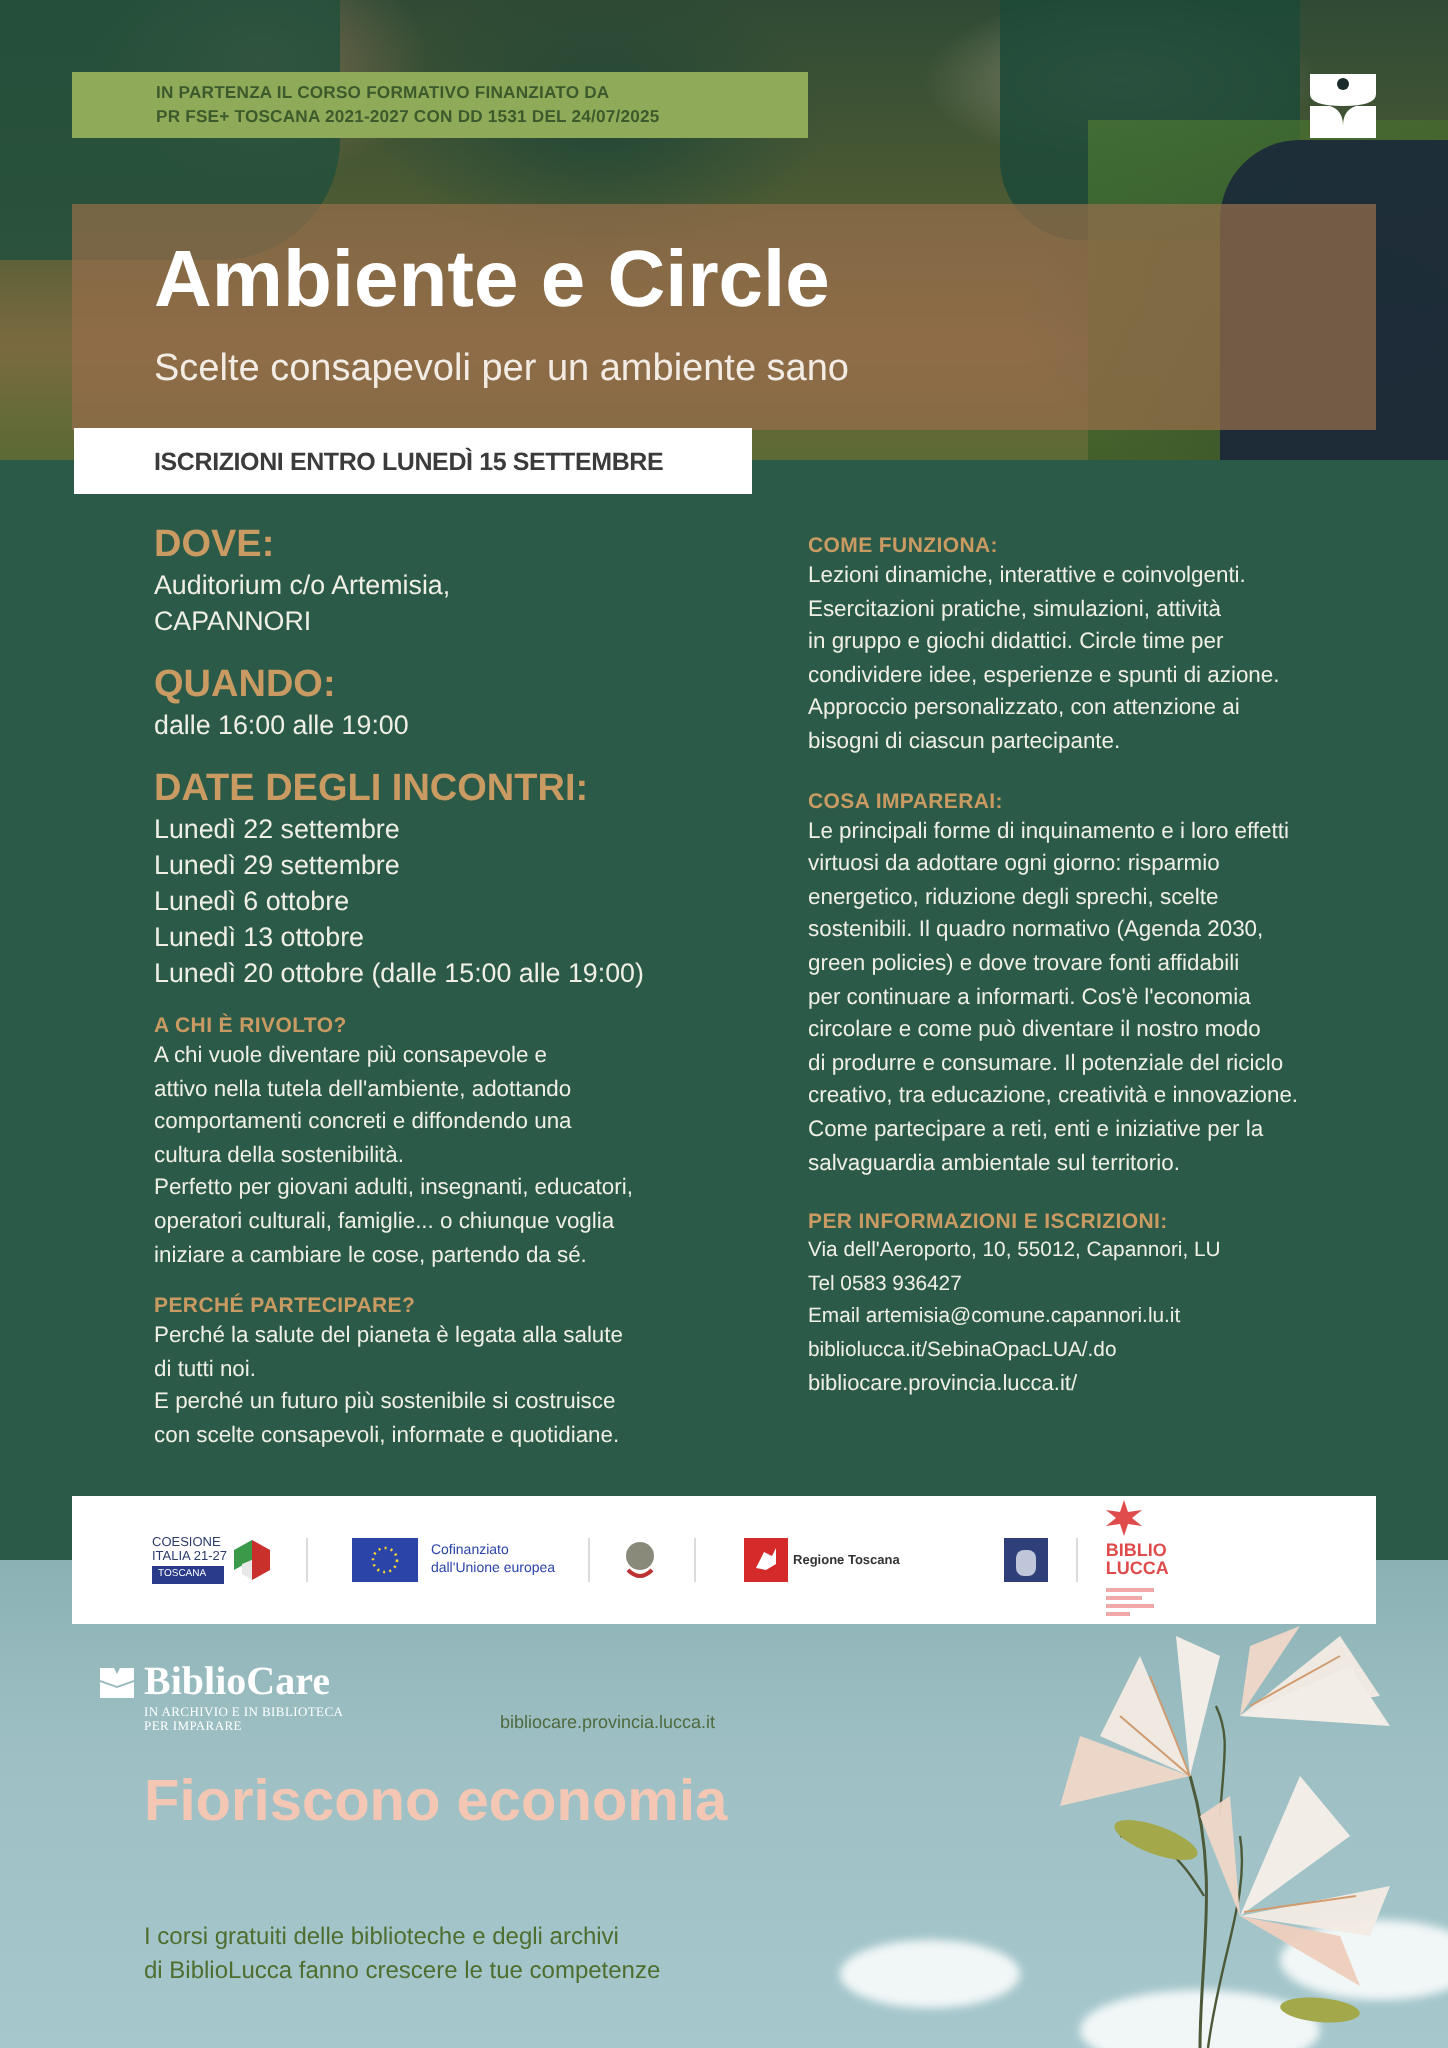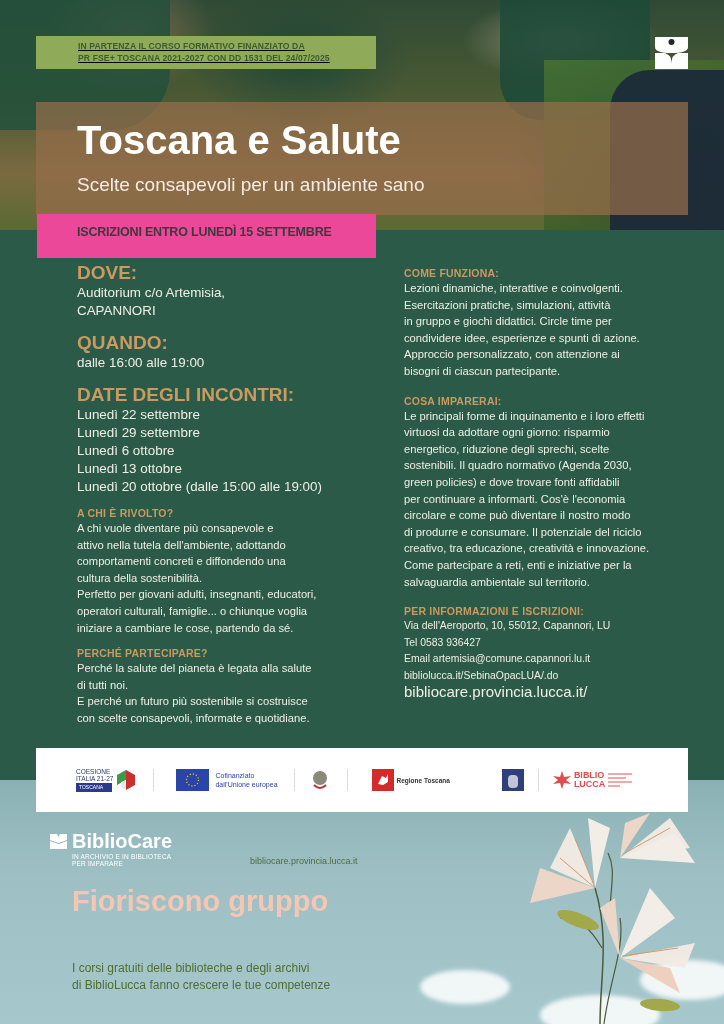--- a/index.html
+++ b/index.html
@@ -17,40 +17,40 @@
         linear-gradient(180deg, #2f4a35 0%, #4d5b33 45%, #7b6a40 75%, #5a6a35 100%);
       overflow: hidden;
     }
     .hero .grass { position: absolute; right: 0; top: 60px; width: 180px; height: 170px;
       background: linear-gradient(160deg, #4f7a32, #3c6228 60%, #2f4d22); opacity: 0.7; }
     .hero .shirt1 { position: absolute; left: 0; top: 0; width: 170px; height: 130px; background: #23503c; border-radius: 0 0 60px 0; opacity: .85; }
     .hero .shirt2 { position: absolute; left: 500px; top: 0; width: 150px; height: 120px; background: #1f4a38; border-radius: 0 0 40px 40px; opacity: .9; }
     .hero .dark { position: absolute; left: 610px; top: 70px; width: 114px; height: 160px; background: #17243a; border-radius: 40px 0 0 0; opacity: .85; }
 
     .funding-banner {
-      position: absolute; left: 36px; top: 36px; width: 340px; height: 33px;
-      background: #8fab5a; padding: 4px 0 0 42px; text-decoration: underline;
+      position: absolute; left: 36px; top: 36px; width: 368px; height: 33px;
+      background: #8fab5a; padding: 4px 0 0 42px;
     }
     .funding-banner p { font-size: 8.6px; font-weight: bold; color: #3d5a2c; line-height: 12px; letter-spacing: 0.1px; }
 
     .title-box {
       position: absolute; left: 36px; top: 102px; width: 652px; height: 113px;
       background: rgba(150,110,75,0.72);
     }
     .title-box h1 {
       position: absolute; left: 41px; top: 16px; font-size: 40px; font-weight: bold;
       color: #ffffff; letter-spacing: 0px;
     }
     .title-box h2 {
       position: absolute; left: 41px; top: 72px; font-size: 19px; font-weight: normal; color: #f3ece4;
     }
 
     .deadline {
-      position: absolute; left: 37px; top: 214px; width: 339px; height: 44px;
-      background: #ec4899; padding: 8px 0 0 40px;
+      position: absolute; left: 37px; top: 214px; width: 339px; height: 33px;
+      background: #ffffff; padding: 8px 0 0 40px;
     }
     .deadline span { font-size: 12.5px; font-weight: bold; color: #3b3b3b; letter-spacing: -0.2px; }
 
     .logo-mark { position: absolute; left: 655px; top: 37px; width: 33px; height: 32px; }
 
     
     .col-left { position: absolute; left: 77px; top: 262px; width: 300px; color: #f0efe6; }
     .col-right { position: absolute; left: 404px; top: 266px; width: 300px; color: #f0efe6; }
 
     .h-big { font-size: 19px; font-weight: bold; color: #c99a62; line-height: 22px; }
@@ -71,21 +71,21 @@
     .bottom {
       position: absolute; left: 0; top: 780px; width: 724px; height: 244px;
       background:
         radial-gradient(ellipse 60px 20px at 470px 970px, rgba(255,255,255,0.8), transparent 70%),
         linear-gradient(180deg, #8bb1b4 0%, #9ec0c4 40%, #a6c8cd 100%);
       z-index: -0;
     }
     .bottom-wrap { position: absolute; left: 0; top: 780px; width: 724px; height: 244px; overflow: hidden; }
     .cloud { position: absolute; background: #ffffff; border-radius: 50%; opacity: 0.85; filter: blur(2px); }
 
-    .bc-logo { position: absolute; left: 50px; top: 830px; }
+    .bc-logo { position: absolute; left: 50px; top: 830px; font-family: Liberation Serif, serif; }
     .bc-logo .name { font-size: 20px; font-weight: bold; color: #ffffff; display: flex; align-items: center; gap: 5px; }
     .bc-logo .tag { font-size: 6.5px; color: #ffffff; line-height: 7px; margin-left: 22px; letter-spacing: 0.2px; }
     .bc-url { position: absolute; left: 250px; top: 856px; font-size: 9px; color: #4f6a3e; }
 
     .bloom-title { position: absolute; left: 72px; top: 885px; font-size: 29px; font-weight: bold; color: #f4c7b4; line-height: 32px; }
     .bloom-sub { position: absolute; left: 72px; top: 960px; font-size: 12px; color: #4e6d2f; line-height: 16.5px; }
 
     .flower { position: absolute; left: 500px; top: 808px; width: 224px; height: 216px; }
   </style>
 </head>
@@ -103,21 +103,21 @@
   <p>PR FSE+ TOSCANA 2021-2027 CON DD 1531 DEL 24/07/2025</p>
 </div>
 
 <svg class="logo-mark" viewBox="0 0 33 32">
   <path d="M0 0 H33 V10 Q33 16 16.5 16 Q0 16 0 10 Z" fill="#ffffff"></path>
   <circle cx="16.5" cy="5" r="3" fill="#1b2a2a"></circle>
   <path d="M0 16 L10 16 Q16.5 18 16.5 26 Q16.5 18 23 16 L33 16 V32 H0 Z" fill="#ffffff"></path>
 </svg>
 
 <div class="title-box">
-  <h1>Toscana e Salute</h1>
+  <h1>Ambiente e Circle</h1>
   <h2>Scelte consapevoli per un ambiente sano</h2>
 </div>
 
 <div class="deadline">
   <span>ISCRIZIONI ENTRO LUNEDÌ 15 SETTEMBRE</span>
 </div>
 
 <div class="col-left">
   <div>
     <div class="h-big">DOVE:</div>
@@ -178,21 +178,21 @@
     <div class="txt-small">creativo, tra educazione, creatività e innovazione.</div>
     <div class="txt-small">Come partecipare a reti, enti e iniziative per la</div>
     <div class="txt-small">salvaguardia ambientale sul territorio.</div>
   </div>
   <div style="margin-top:14px">
     <div class="h-small">PER INFORMAZIONI E ISCRIZIONI:</div>
     <div class="txt-small" style="font-size:10.4px">Via dell'Aeroporto, 10, 55012, Capannori, LU</div>
     <div class="txt-small" style="font-size:10.4px">Tel 0583 936427</div>
     <div class="txt-small" style="font-size:10.4px">Email artemisia@comune.capannori.lu.it</div>
     <div class="txt-small" style="font-size:10.4px">bibliolucca.it/SebinaOpacLUA/.do</div>
-    <div class="txt-small" style="font-size:15px">bibliocare.provincia.lucca.it/</div>
+    <div class="txt-small" style="font-size:11px">bibliocare.provincia.lucca.it/</div>
   </div>
 </div>
 
 <div class="bottom-wrap">
   <div class="bottom" style="top:0"></div>
   <div class="cloud" style="left:420px;top:190px;width:90px;height:34px;"></div>
   <div class="cloud" style="left:640px;top:180px;width:100px;height:40px;"></div>
   <div class="cloud" style="left:540px;top:215px;width:120px;height:40px;"></div>
 </div>
 
@@ -259,21 +259,21 @@
       <rect width="22" height="22" fill="#d42a2a"></rect>
       <path d="M6 15 L10 7 L14 9 L16 5 L16 13 L11 16 Z" fill="#ffffff"></path>
     </svg>
     <span style="font-size:6.5px;font-weight:bold;color:#333;">Regione Toscana</span>
   </div>
   <svg style="margin-left:52px;" width="22" height="22" viewBox="0 0 22 22">
     <rect width="22" height="22" fill="#2f3f7a"></rect>
     <rect x="6" y="6" width="10" height="13" rx="4" fill="#bfc6da"></rect>
   </svg>
   <div class="sep" style="margin-left:14px;"></div>
-  <div style="margin-left:14px;display:flex;align-items:flex-end;gap:3px;">
+  <div style="margin-left:14px;display:flex;align-items:flex-start;gap:3px;flex-direction:column;">
     <svg width="18" height="18" viewBox="0 0 18 18">
       <path d="M9 0 L11 6 L18 5 L13 9 L18 13 L11 12 L9 18 L7 12 L0 13 L5 9 L0 5 L7 6 Z" fill="#e04c4c"></path>
     </svg>
     <div style="line-height:9px;">
       <div style="font-size:9px;font-weight:bold;color:#e04c4c;">BIBLIO</div>
       <div style="font-size:9px;font-weight:bold;color:#e04c4c;">LUCCA</div>
     </div>
     <div style="width:24px;">
       <div style="height:2px;background:#f0a8a8;margin:2px 0;"></div>
       <div style="height:2px;background:#f0a8a8;margin:2px 0;width:18px;"></div>
@@ -290,18 +290,18 @@
       <path d="M0 7 L8.5 10 L17 7 V15 H0 Z" fill="#ffffff"></path>
     </svg>
     <span>BiblioCare</span>
   </div>
   <div class="tag">IN ARCHIVIO E IN BIBLIOTECA</div>
   <div class="tag">PER IMPARARE</div>
 </div>
 <div class="bc-url">bibliocare.provincia.lucca.it</div>
 
 <div class="bloom-title">
-  <div>Fioriscono gruppo</div>
+  <div>Fioriscono economia</div>
 </div>
 <div class="bloom-sub">
   <div>I corsi gratuiti delle biblioteche e degli archivi</div>
   <div>di BiblioLucca fanno crescere le tue competenze</div>
 </div>
 
 </body></html>

